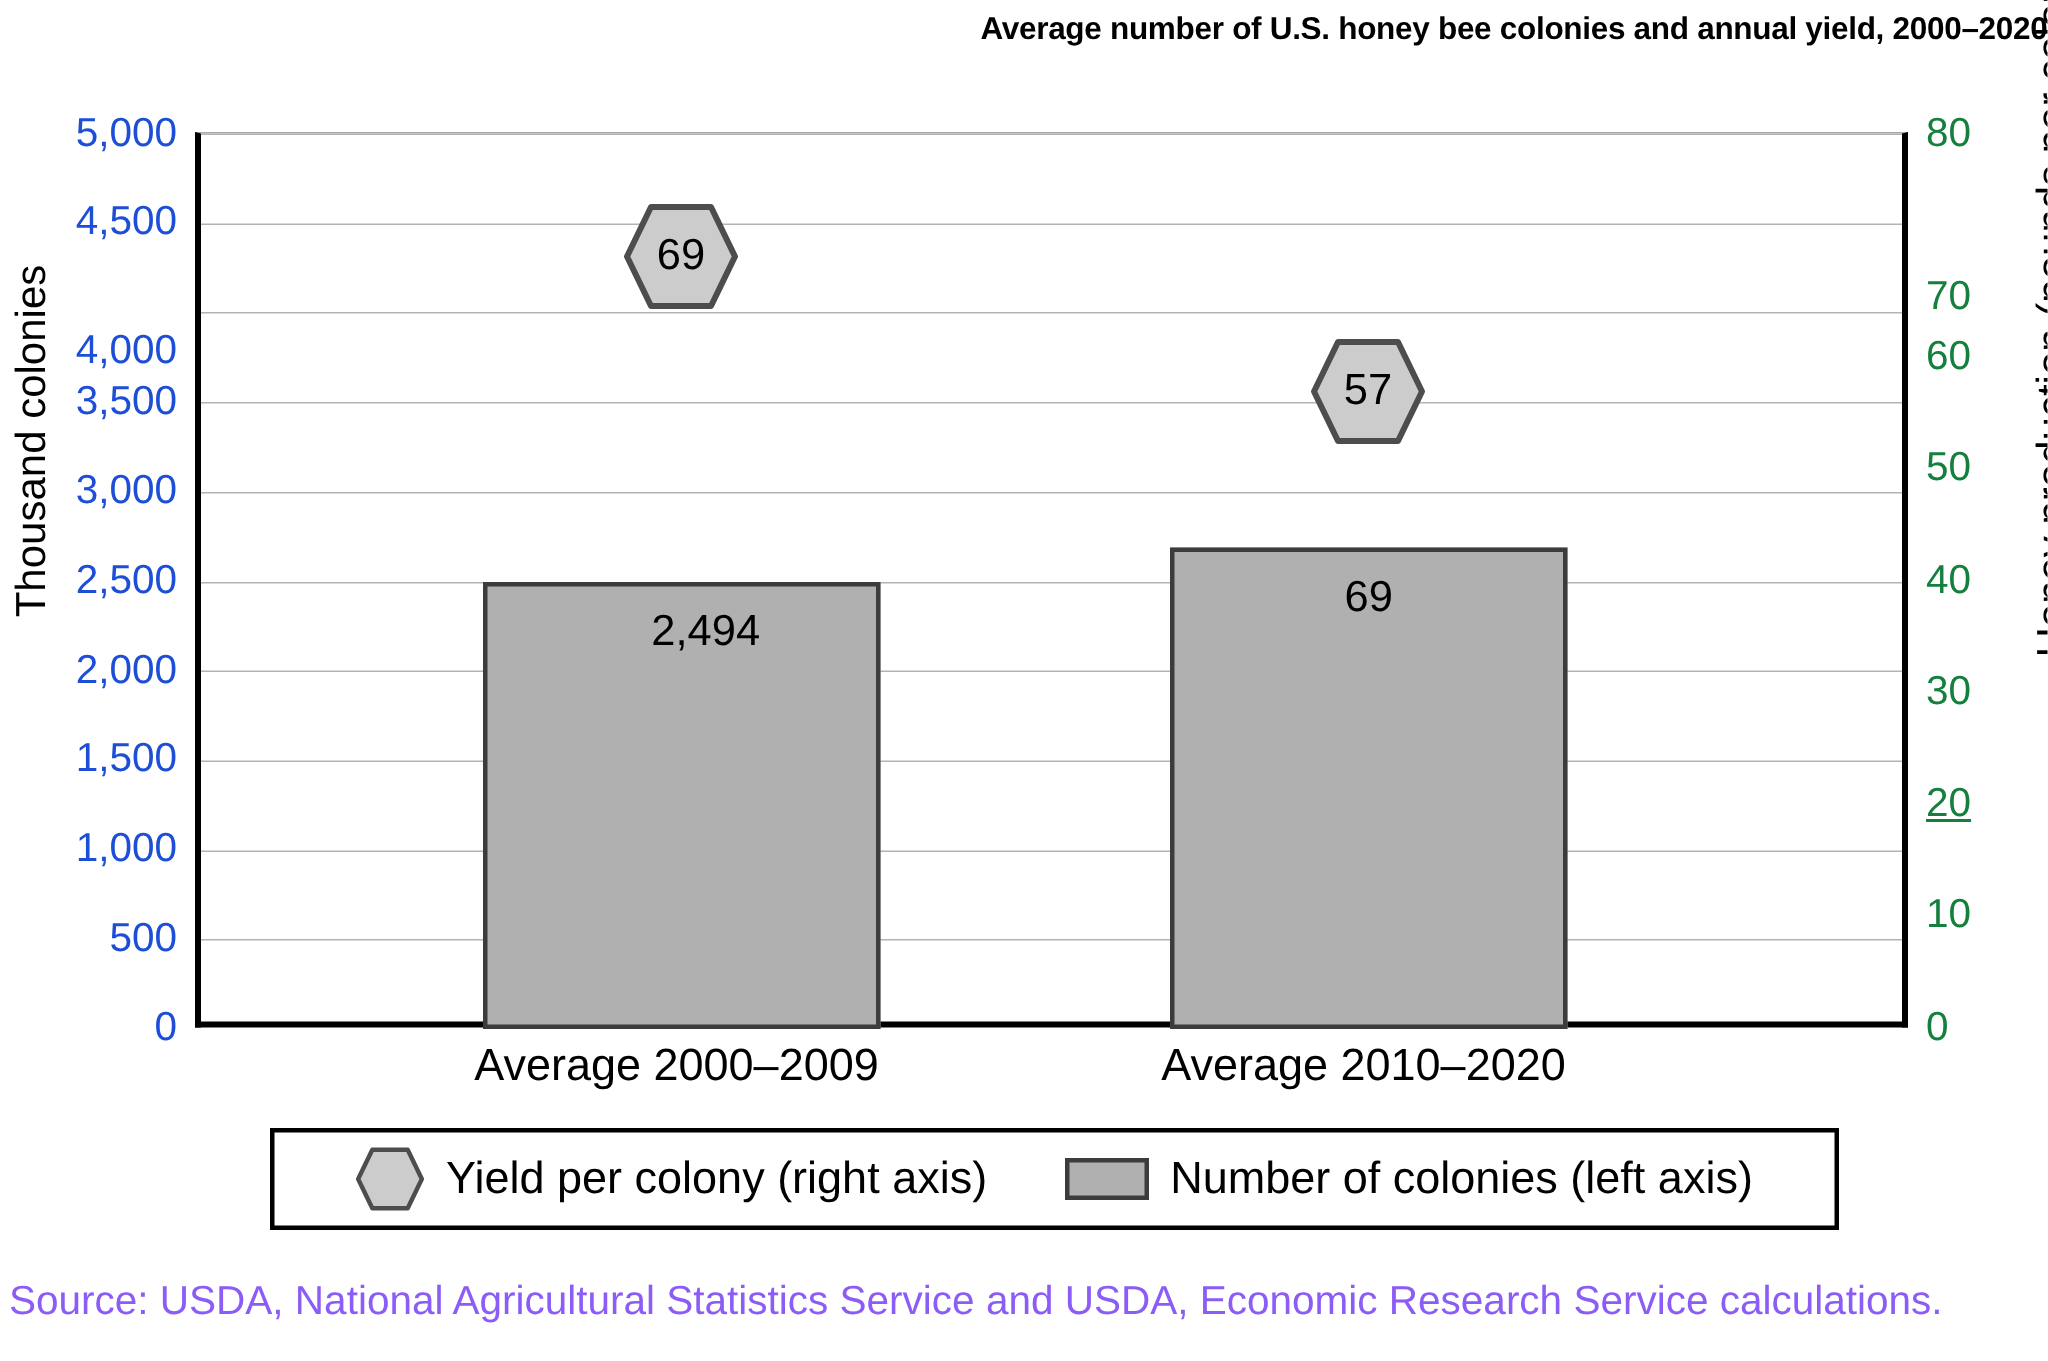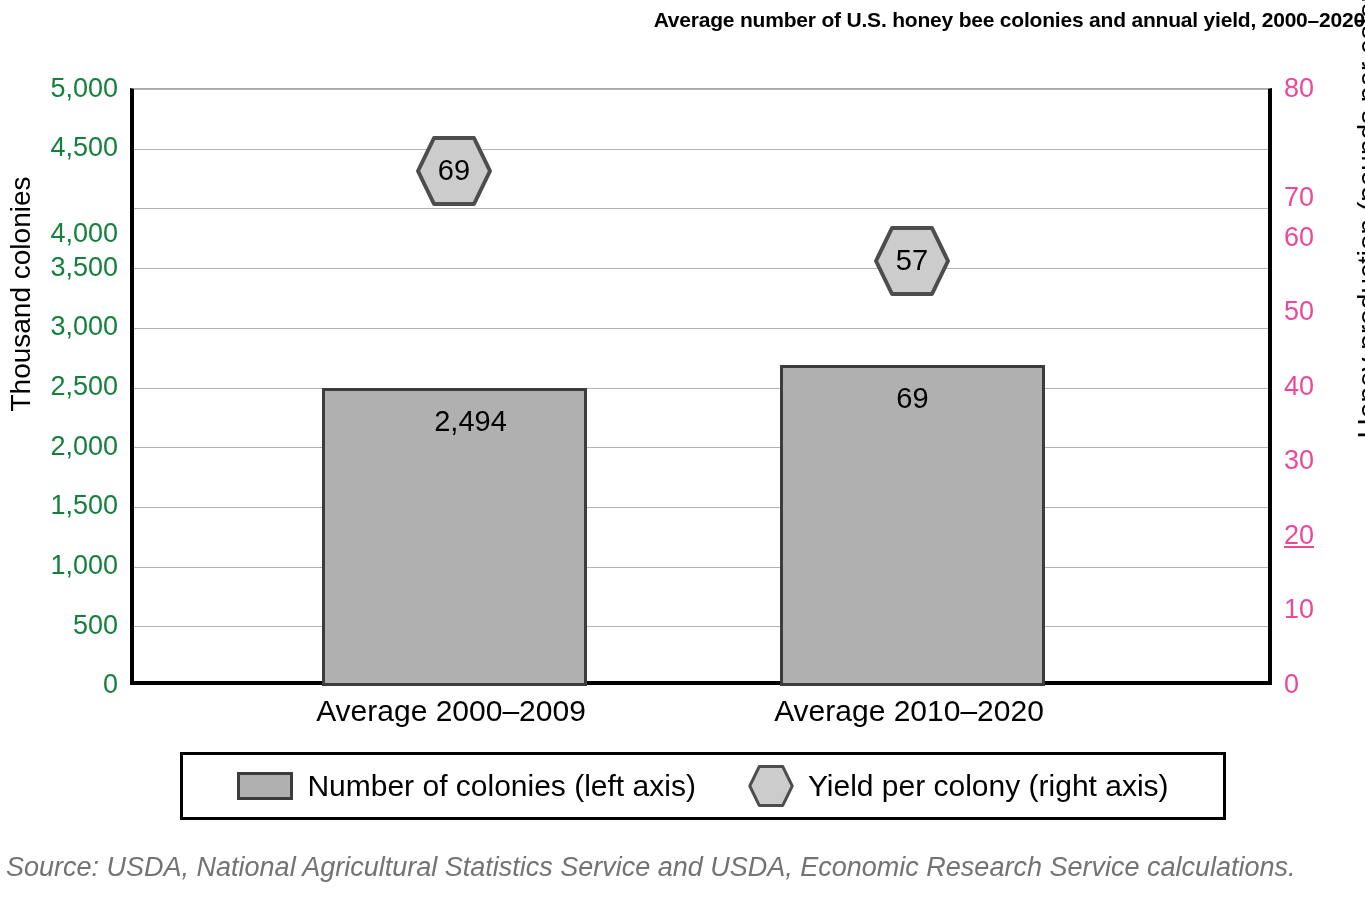--- a/index.html
+++ b/index.html
@@ -59,29 +59,29 @@
     background: #b3b3b3;
   }
 
   
   .ytick-left {
     position: absolute;
     width: 112px;
     text-align: right;
     font-size: 27px;
     line-height: 27px;
-    color: #15803d;
+    color: #1d4ed8;
   }
   .ytick-right {
     position: absolute;
     width: 70px;
     text-align: left;
     font-size: 27px;
     line-height: 27px;
-    color: #ec4899;
+    color: #15803d;
   }
 
   
   .axis-title-left {
     position: absolute;
     left: -214px;
     top: 278px;
     width: 470px;
     text-align: center;
     font-size: 28px;
@@ -175,23 +175,22 @@
     width: 46px;
     height: 44px;
   }
 
   
   .source {
     position: absolute;
     left: 6px;
     top: 852px;
     font-size: 27px;
-    color: #737373;
-    white-space: nowrap;
-    font-style: italic;
+    color: #8b5cf6;
+    white-space: nowrap;
   }
 </style>
 </head>
 <body>
 
 <div id="chart-root">
 
   <div class="chart-title">Average number of U.S. honey bee colonies and annual yield, 2000–2020</div>
 
   <div class="plot">
@@ -251,28 +250,28 @@
   <div class="ytick-right" style="left:1284px; top:671px;">0</div>
 
   <div class="axis-title-left">Thousand colonies</div>
   <div class="axis-title-right">Honey production (pounds per colony)</div>
 
   <div class="cat-label" style="left:221px;">Average 2000–2009</div>
   <div class="cat-label" style="left:679px;">Average 2010–2020</div>
 
   <div class="legend">
     <div class="legend-item">
-      <span class="swatch-bar"></span>
-      <span>Number of colonies (left axis)</span>
-    </div>
-    <div class="legend-item">
       <span class="swatch-hex">
         <svg width="46" height="44" viewBox="0 0 78 74" aria-hidden="true">
           <polygon points="19,4 59,4 75,37 59,70 19,70 3,37" fill="#cccccc" stroke="#4d4d4d" stroke-width="5" stroke-linejoin="round"></polygon>
         </svg>
       </span>
       <span>Yield per colony (right axis)</span>
     </div>
+    <div class="legend-item">
+      <span class="swatch-bar"></span>
+      <span>Number of colonies (left axis)</span>
+    </div>
   </div>
 
   <div class="source">Source: USDA, National Agricultural Statistics Service and USDA, Economic Research Service calculations.</div>
 
 </div>
 
 </body></html>

